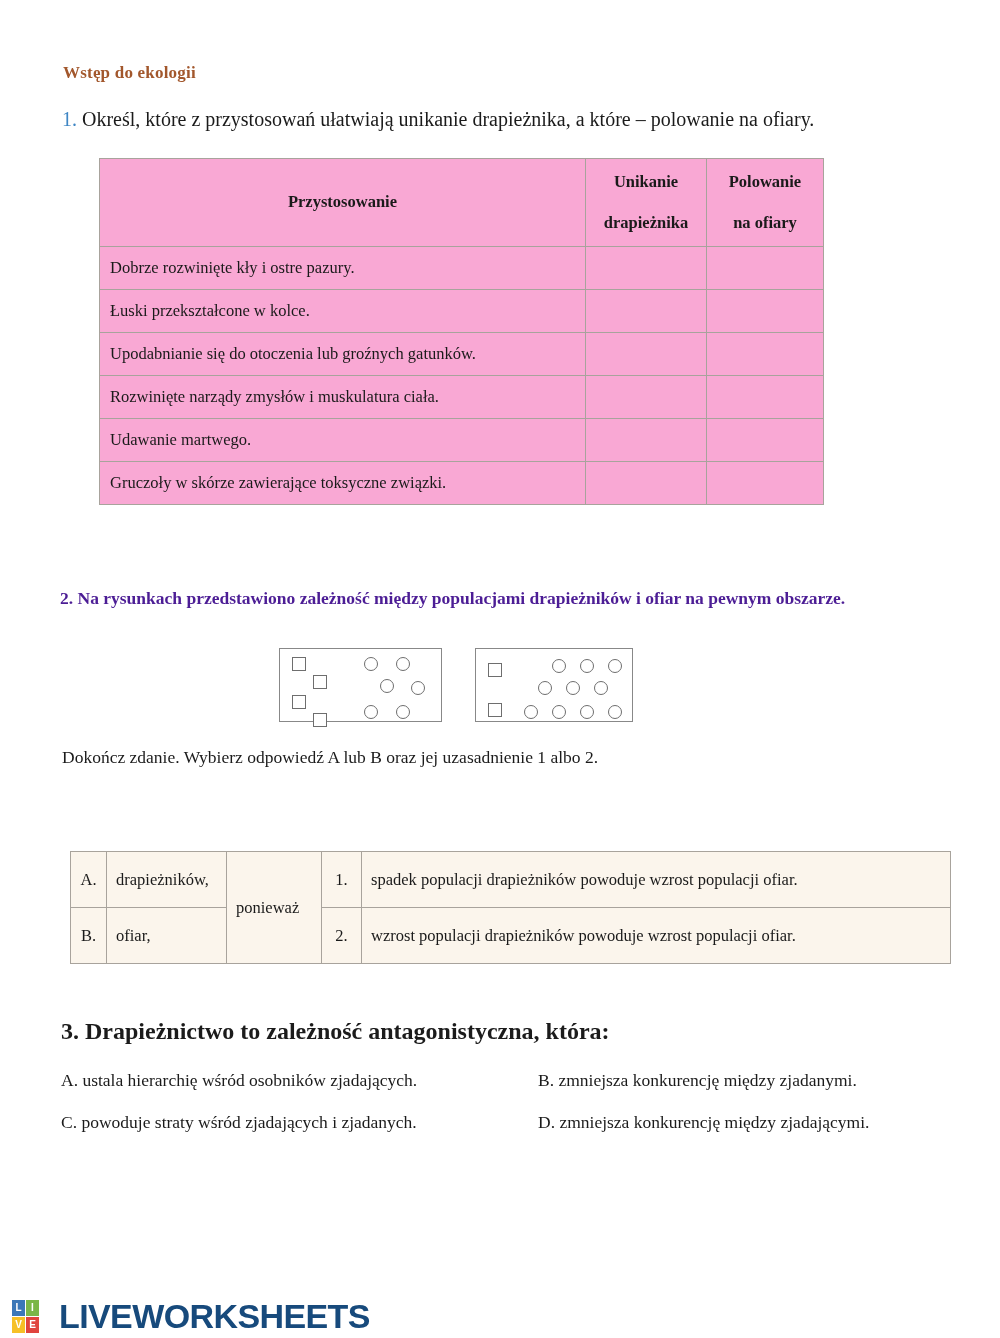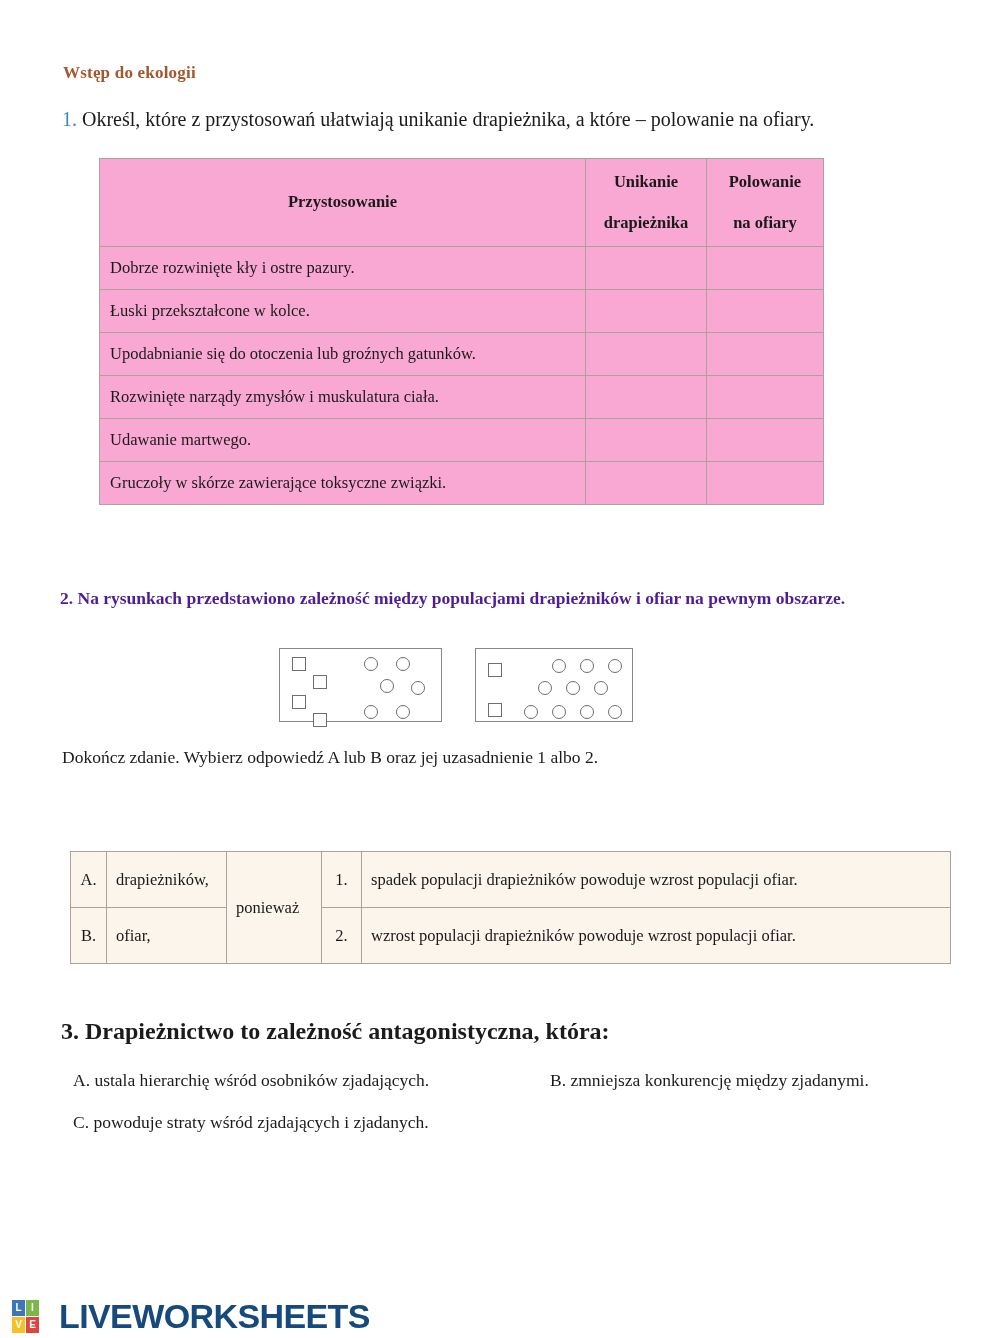--- a/index.html
+++ b/index.html
@@ -157,21 +157,21 @@
   
   .q3-heading {
     position: absolute;
     left: 61px;
     top: 1018px;
     font-size: 24px;
     font-weight: bold;
     color: #1b1b1b;
     white-space: nowrap;
   }
-  .q3-opts { position: absolute; left: 73px; top: 1070px; width: 890px; }
+  .q3-opts { position: absolute; left: 61px; top: 1070px; width: 890px; }
   .q3-row { display: flex; height: 42px; align-items: flex-start; }
   .q3-opt {
     font-size: 17.5px;
     color: #1b1b1b;
     white-space: nowrap;
   }
   .q3-opt.left { width: 477px; }
 
   
   .footer-logo {
@@ -339,20 +339,21 @@
   </table>
 
   <div class="q3-heading">3. Drapieżnictwo to zależność antagonistyczna, która:</div>
   <div class="q3-opts">
     <div class="q3-row">
       <div class="q3-opt left">A. ustala hierarchię wśród osobników zjadających.</div>
       <div class="q3-opt">B. zmniejsza konkurencję między zjadanymi.</div>
     </div>
     <div class="q3-row">
       <div class="q3-opt left">C. powoduje straty wśród zjadających i zjadanych.</div>
+      <div class="q3-opt">D. zmniejsza konkurencję między zjadającymi.</div>
     </div>
   </div>
 
   <div class="footer-logo">
     <div class="logo-mark">
       <div class="logo-cell lc-l">L</div>
       <div class="logo-cell lc-i">I</div>
       <div class="logo-cell lc-v">V</div>
       <div class="logo-cell lc-e">E</div>
     </div>

